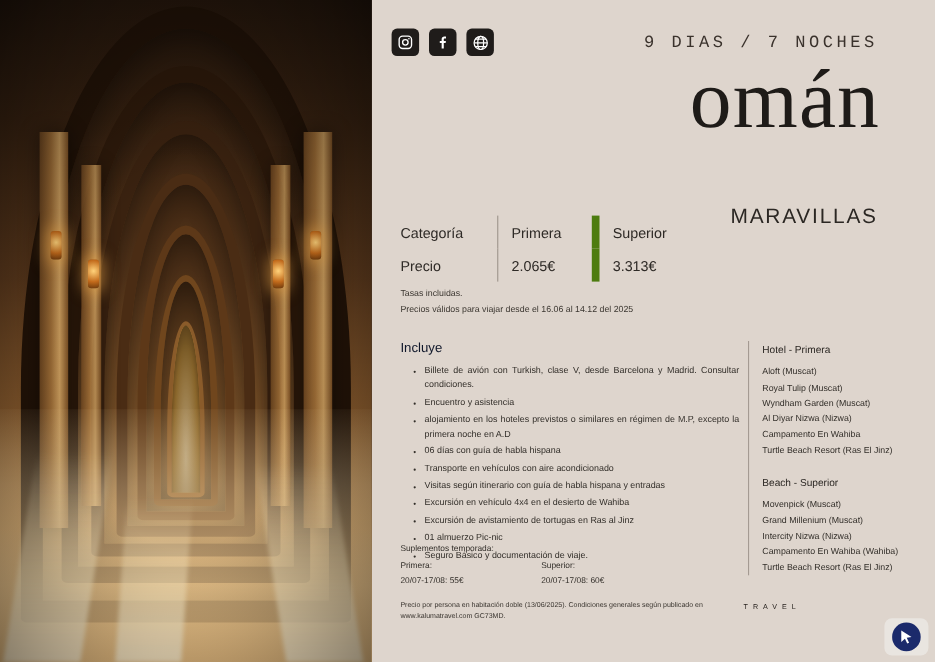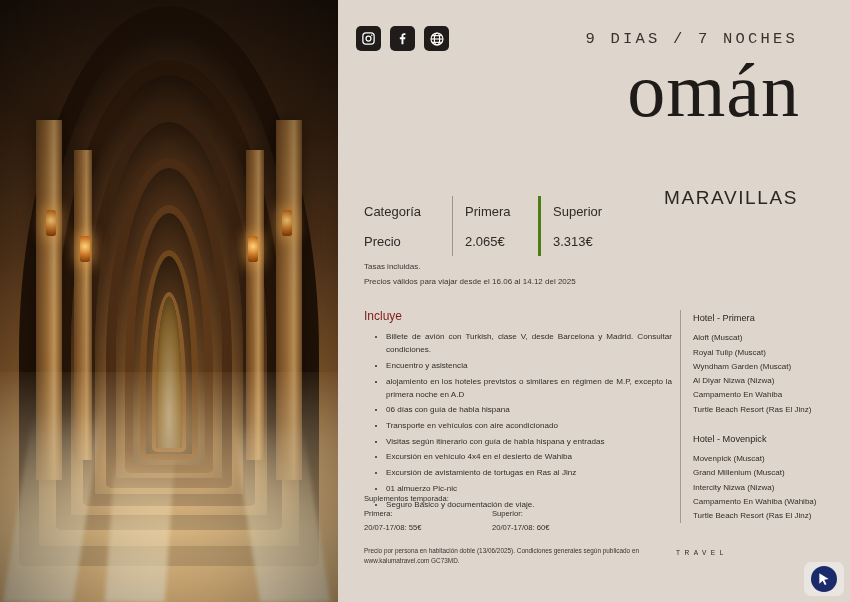--- a/index.html
+++ b/index.html
@@ -167,42 +167,42 @@
   .pricing .c2 {
     width: 86px;
     padding-left: 12px;
     border-left: 1px solid #9d948c;
     height: 30px;
     display: flex; align-items: center;
   }
   .pricing .c3 {
     width: 96px;
     padding-left: 12px;
-    border-left: 3px solid #4d7c0f;
+    border-left: 7px solid #4d7c0f;
     height: 30px;
     display: flex; align-items: center;
   }
   .pricing .hdr { font-size: 13px; }
   .pricing .amt { font-size: 13px; }
 
   .taxes {
     position: absolute;
     left: 26px;
     top: 259px;
     font-size: 8px;
     color: #3b3630;
     line-height: 1.9;
   }
 
   .includes-title {
     position: absolute;
     left: 26px;
     top: 309px;
     font-size: 12px;
-    color: #7f1d1d;
+    color: #0f172a;
   }
   .includes {
     position: absolute;
     left: 34px;
     top: 330px;
     width: 300px;
     margin: 0;
     padding: 0 0 0 14px;
     font-size: 8.1px;
     line-height: 1.62;
@@ -409,21 +409,21 @@
       <div class="block">
         <div class="h-title">Hotel - Primera</div>
         <div>Aloft (Muscat)</div>
         <div>Royal Tulip (Muscat)</div>
         <div>Wyndham Garden (Muscat)</div>
         <div>Al Diyar Nizwa (Nizwa)</div>
         <div>Campamento En Wahiba</div>
         <div>Turtle Beach Resort (Ras El Jinz)</div>
       </div>
       <div class="block">
-        <div class="h-title">Hotel - Movenpick</div>
+        <div class="h-title">Beach - Superior</div>
         <div>Movenpick (Muscat)</div>
         <div>Grand Millenium (Muscat)</div>
         <div>Intercity Nizwa (Nizwa)</div>
         <div>Campamento En Wahiba (Wahiba)</div>
         <div>Turtle Beach Resort (Ras El Jinz)</div>
       </div>
     </div>
 
     <div class="logo">
       <div class="travel">TRAVEL</div>

